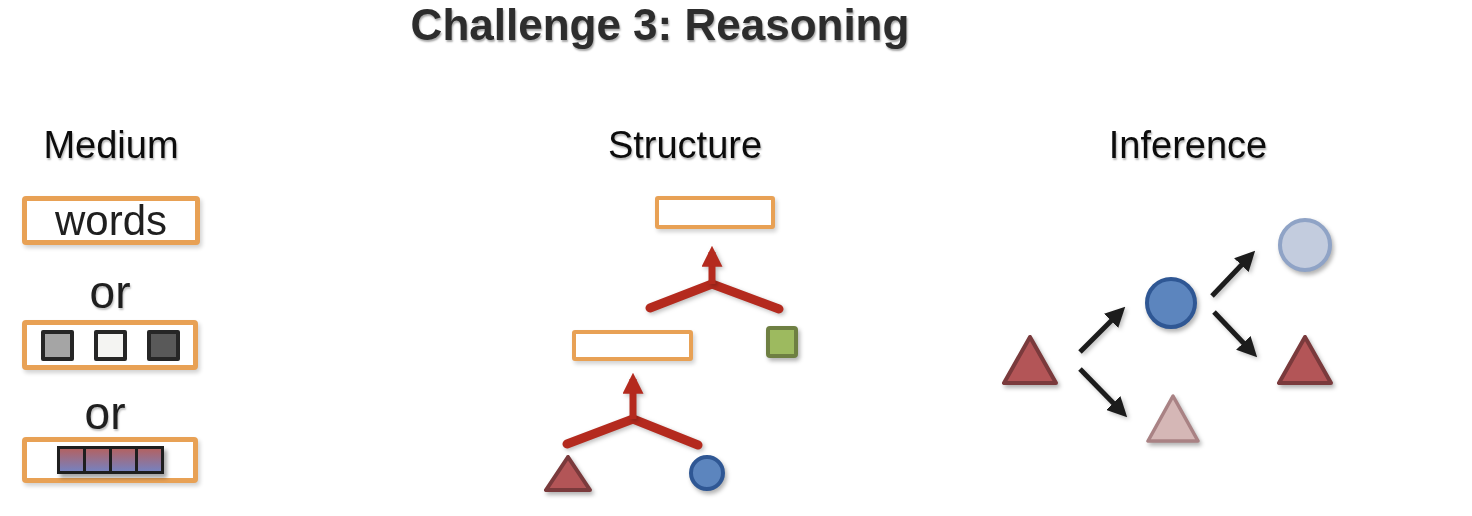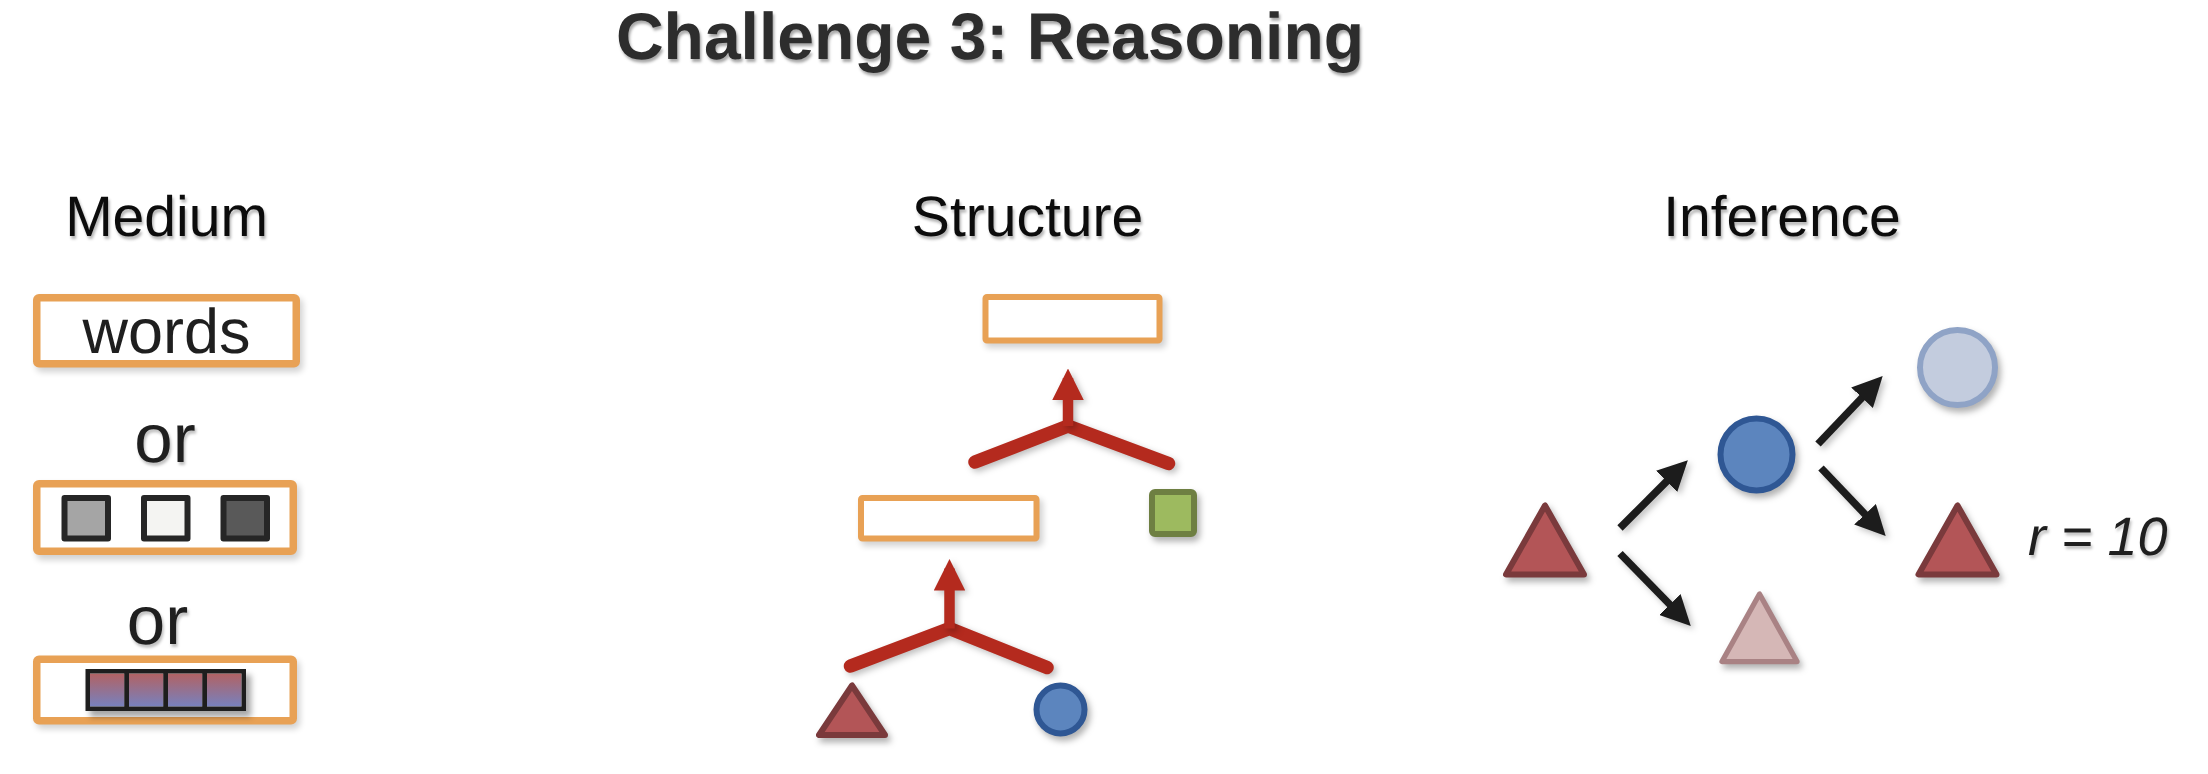--- a/index.html
+++ b/index.html
@@ -117,15 +117,14 @@
     <line class="stroke-shape" x1="1212" y1="296" x2="1251" y2="255" stroke-width="5" marker-end="url(#head-black)" stroke="#1c1c1c"></line>
     <line class="stroke-shape" x1="1214" y1="312" x2="1253" y2="353" stroke-width="5" marker-end="url(#head-black)" stroke="#1c1c1c"></line>
 
     <polygon class="shape" points="1030,337 1004,383 1056,383" stroke-width="4" stroke-linejoin="round" fill="#b35557" stroke="#7a3a3c"></polygon>
     <circle class="shape" cx="1171" cy="303" r="24" stroke-width="4" fill="#5c85be" stroke="#2f5794"></circle>
     <circle class="shape" cx="1305" cy="245" r="25" stroke-width="4" fill="#c3ccde" stroke="#8fa3c6"></circle>
     <polygon class="shape" points="1173,396 1148,441 1198,441" stroke-width="3.5" stroke-linejoin="round" fill="#d5b7b6" stroke="#a98284"></polygon>
     <polygon class="shape" points="1305,337 1279,383 1331,383" stroke-width="4" stroke-linejoin="round" fill="#b35557" stroke="#7a3a3c"></polygon>
   </svg>
 
-  <div class="abs r-label">r = 10</div>
 
 </div>
 
 </body></html>

